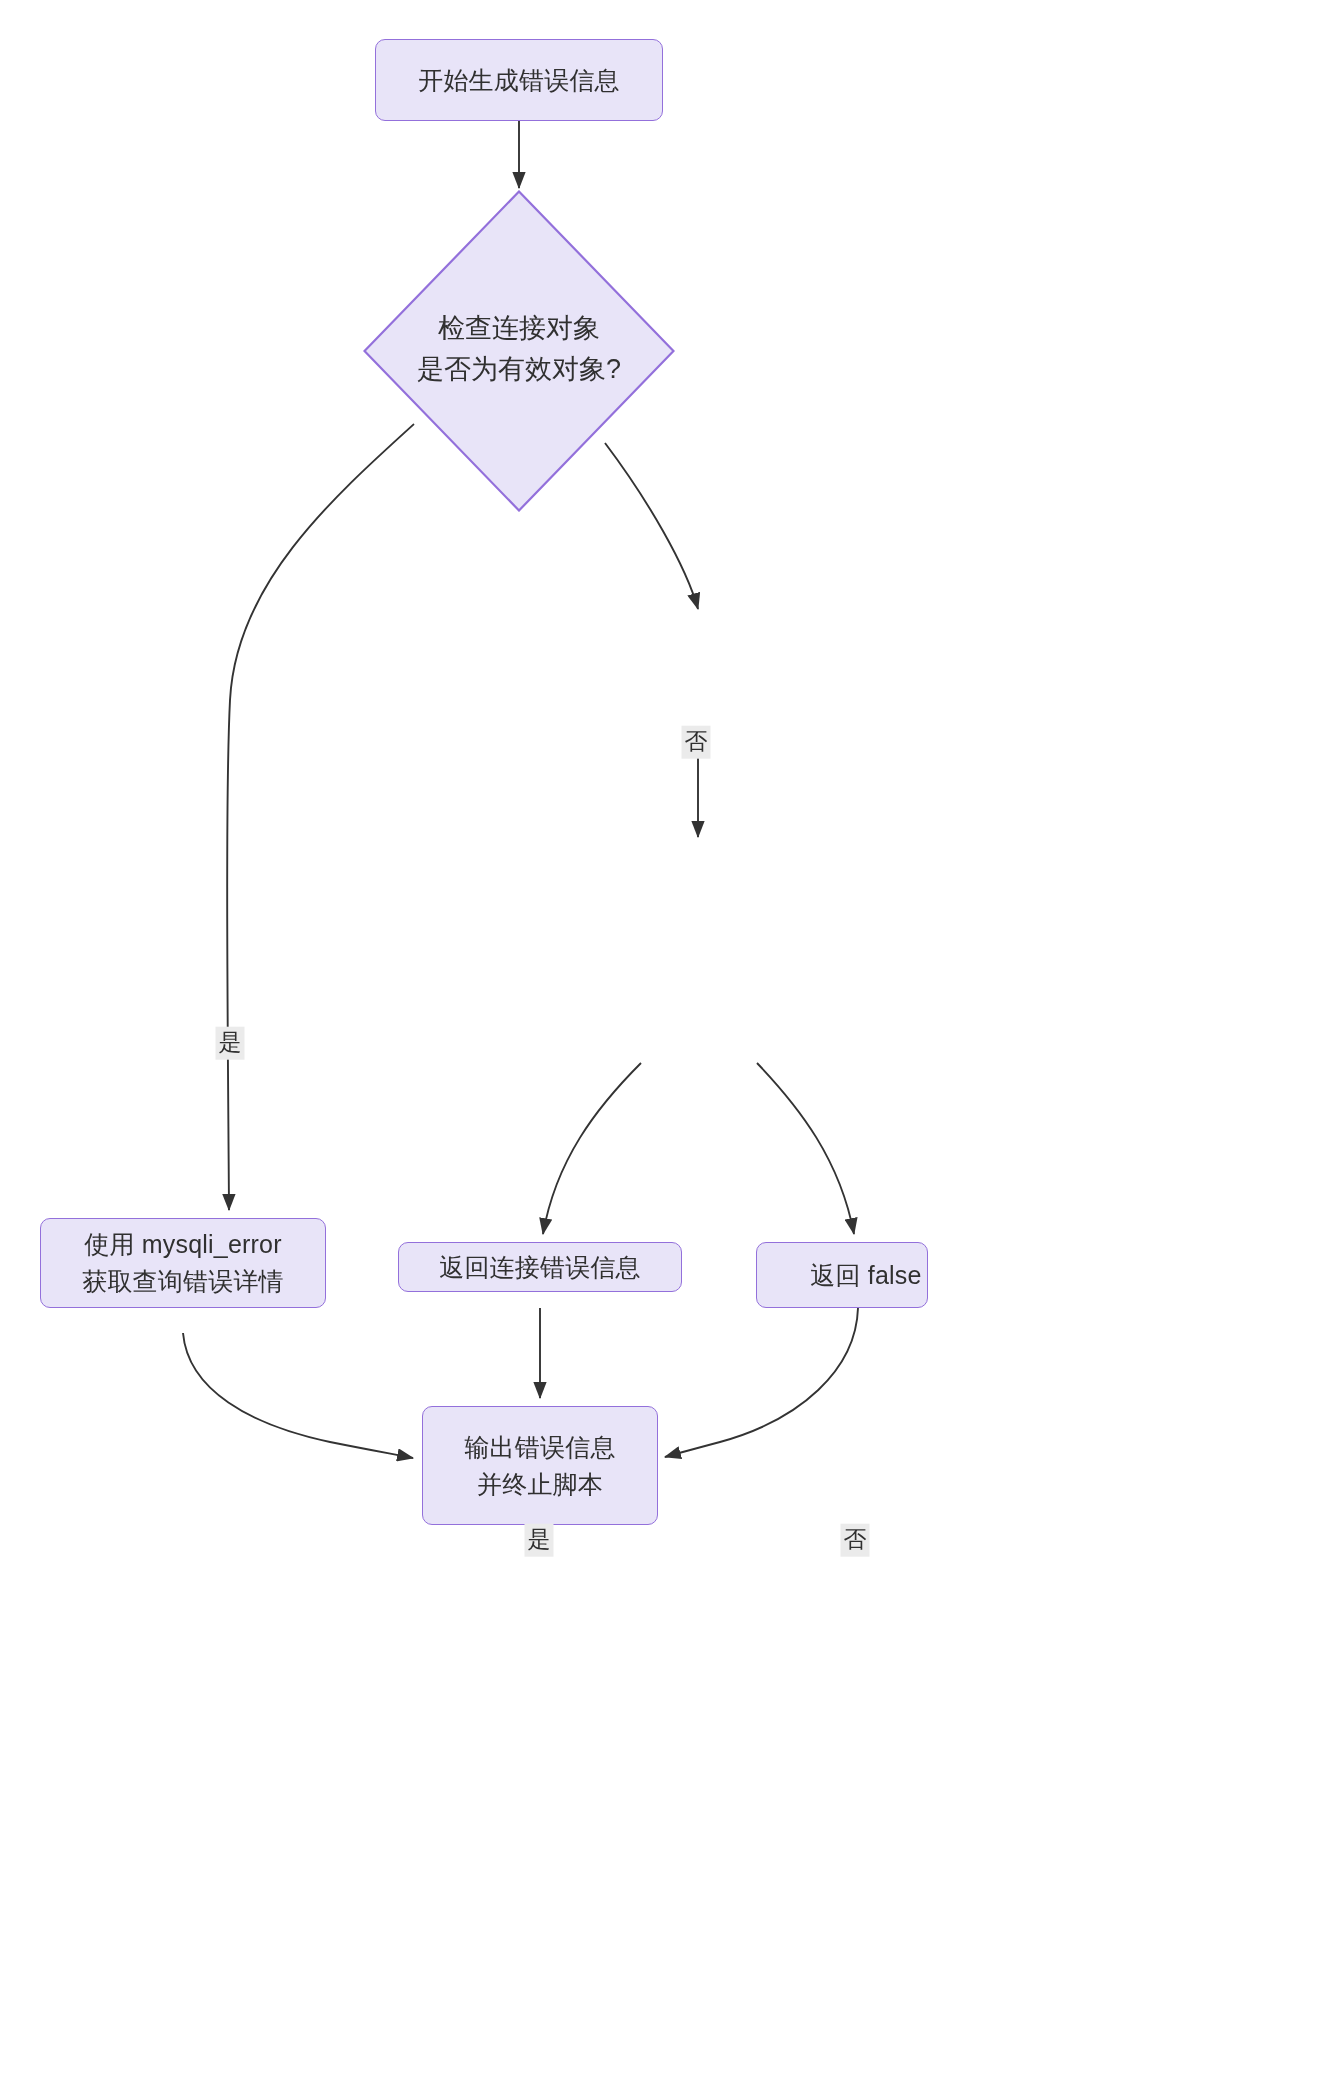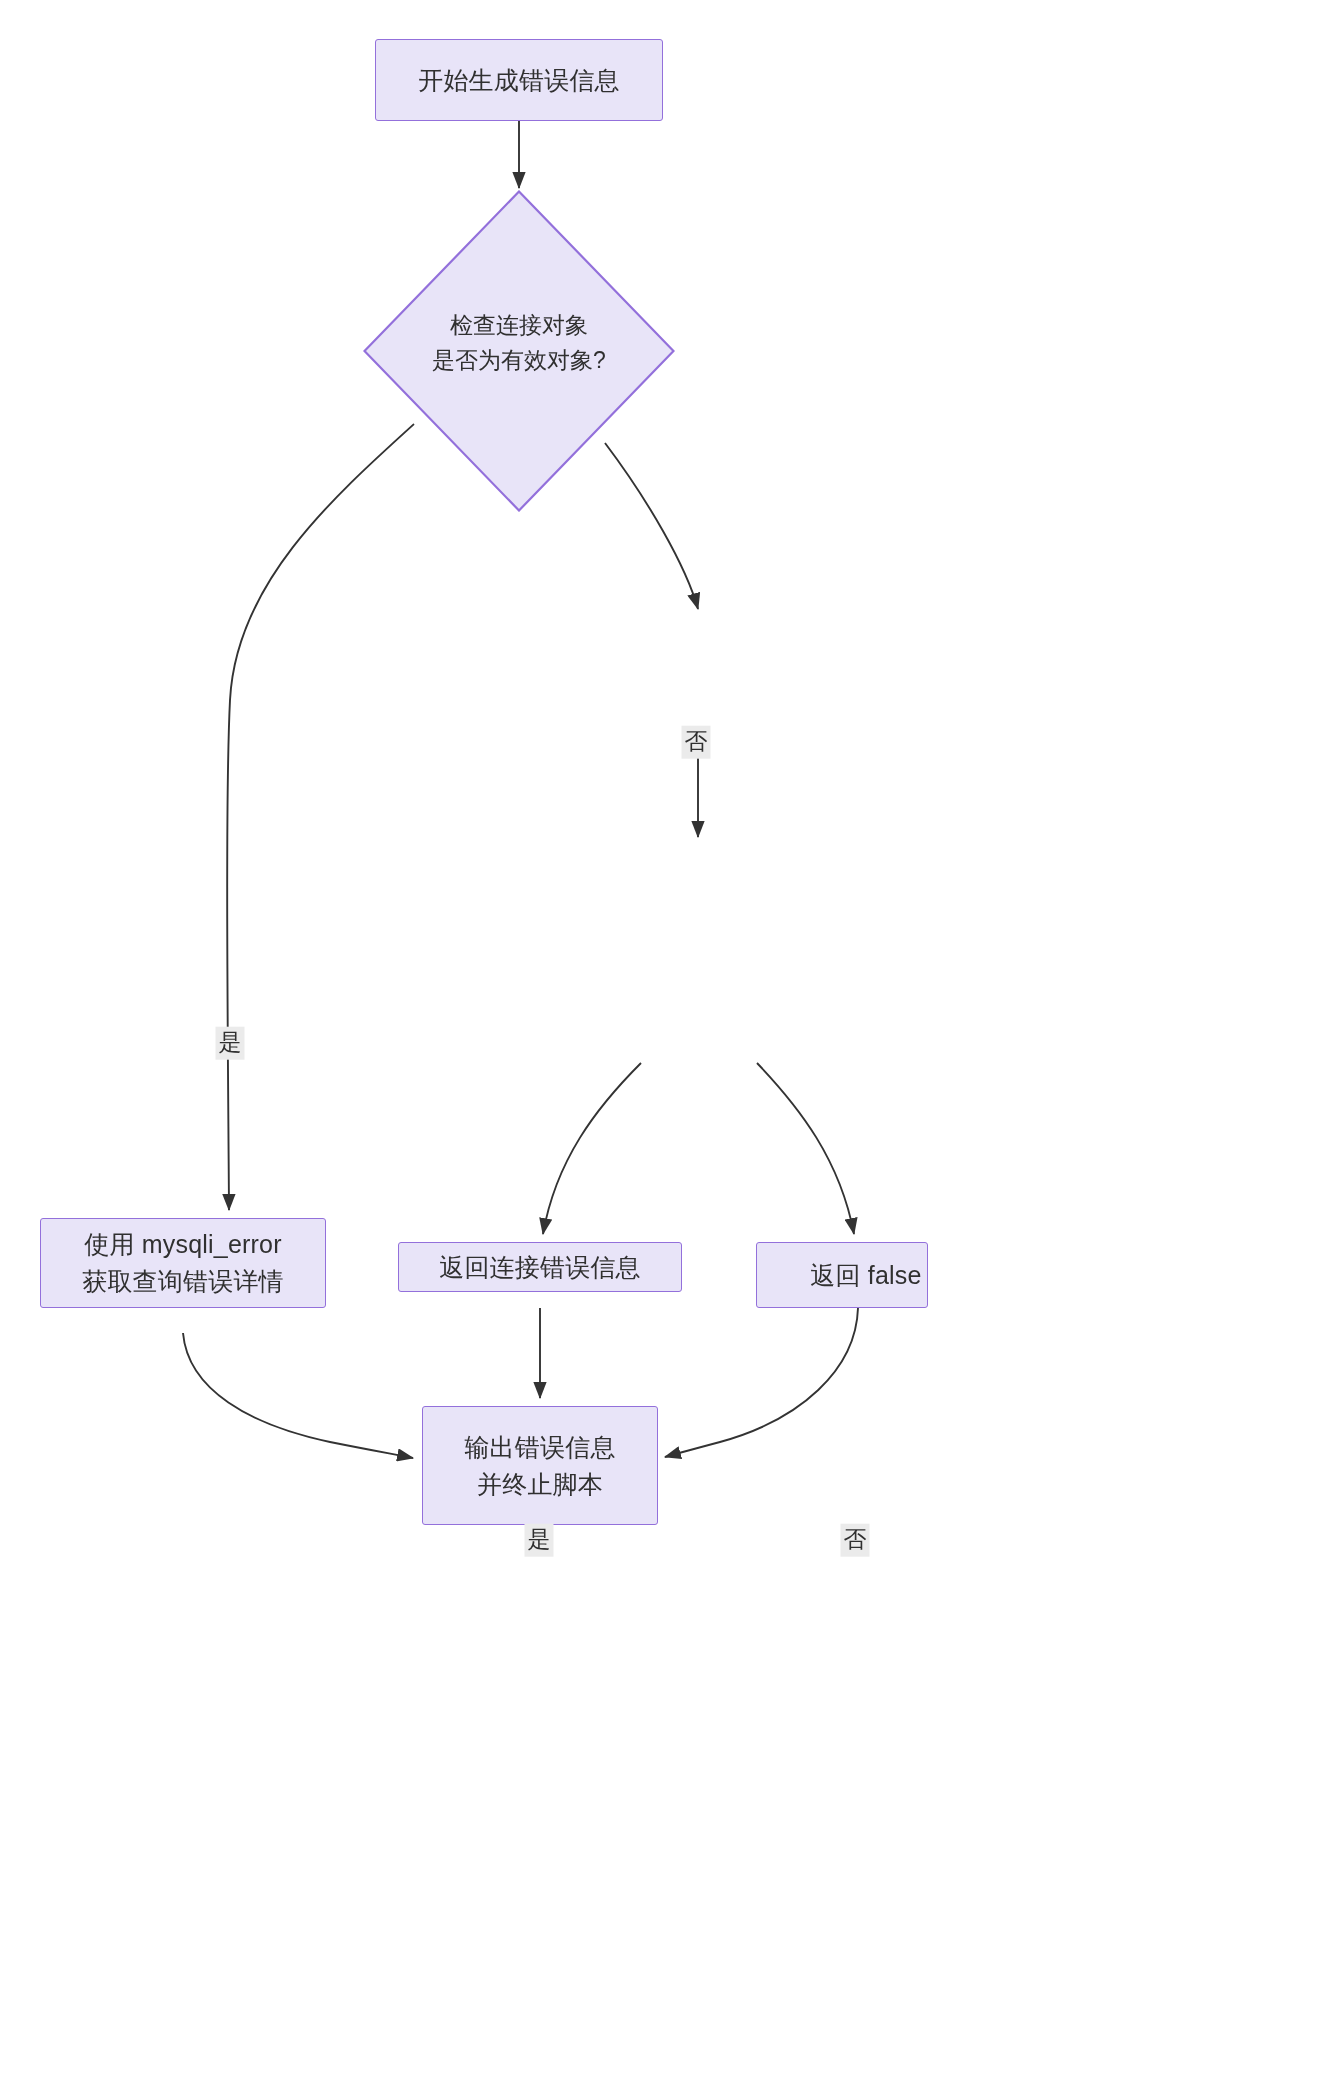--- a/index.html
+++ b/index.html
@@ -37,42 +37,42 @@
     text-align: center;
     color: #303030;
     font-size: 25px;
     line-height: 1.48;
     letter-spacing: 0.2px;
     white-space: nowrap;
   }
   .node.rect {
     background: #e8e4f8;
     border: 1.6px solid #9370db;
-    border-radius: 3px;
+    border-radius: 10px;
   }
   .node-line { display: block; }
 
   .diamond-wrap {
     position: absolute;
     box-sizing: border-box;
   }
   .diamond-wrap svg {
     position: absolute;
     left: 0; top: 0;
     width: 100%;
     height: 100%;
     display: block;
   }
   .diamond-label {
     position: absolute;
     left: 0;
     width: 100%;
     text-align: center;
     color: #303030;
-    font-size: 23px;
+    font-size: 27px;
     line-height: 1.52;
     white-space: nowrap;
     display: flex;
     flex-direction: column;
     align-items: center;
     justify-content: center;
   }
   .edge-label {
     position: absolute;
     background: #ebebeb;

